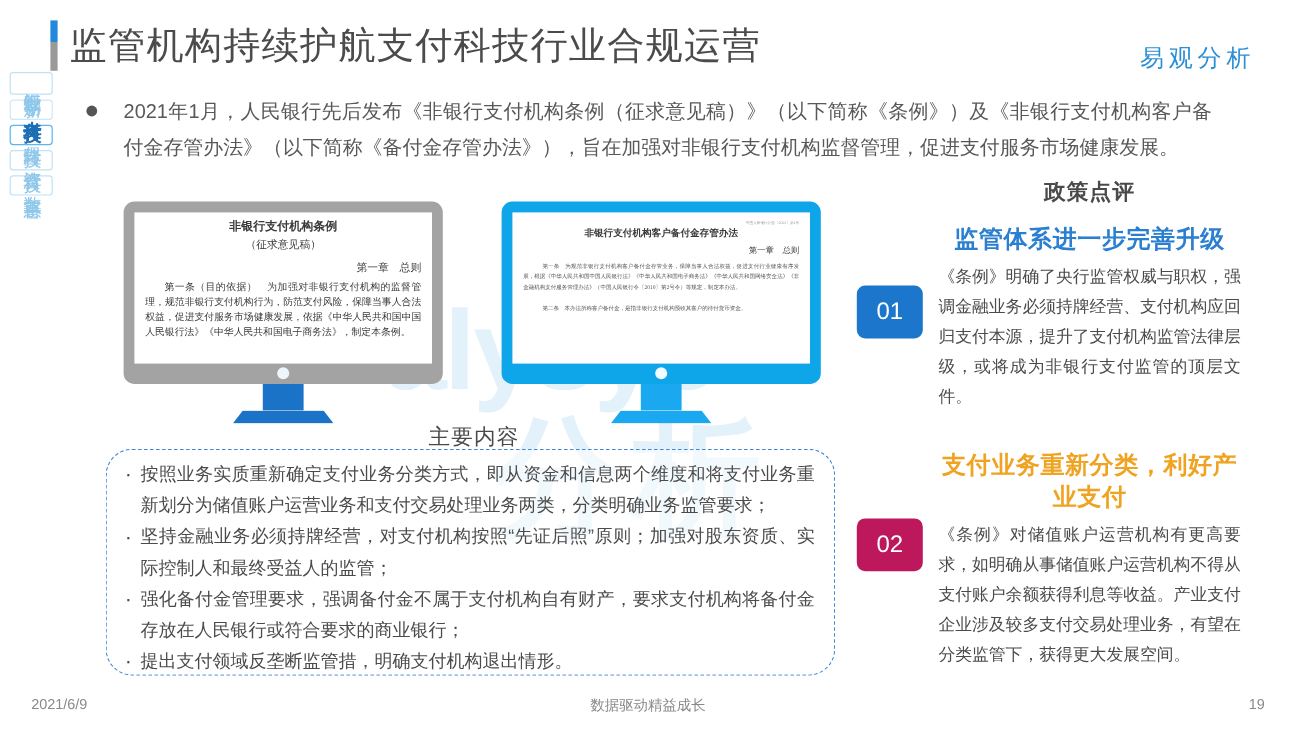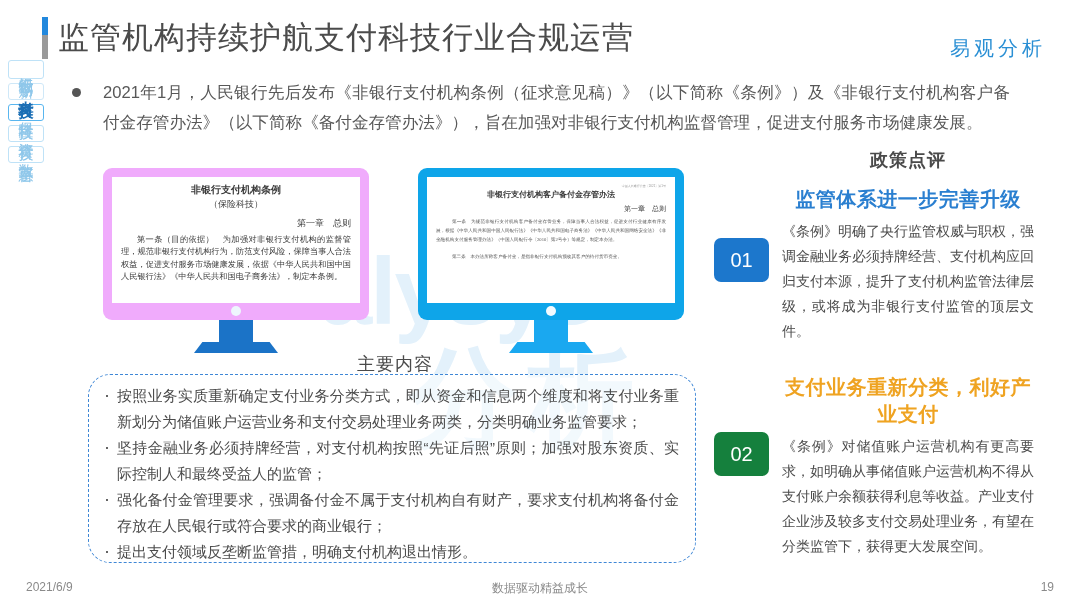--- a/index.html
+++ b/index.html
@@ -79,21 +79,21 @@
   .monitor{position:absolute;z-index:3;}
   .mon-screen{border-radius:9px;position:relative;box-sizing:border-box;}
   .mon-paper{
     position:absolute;background:#fff;overflow:hidden;box-sizing:border-box;
   }
   .mon-neck{margin:0 auto;}
   .mon-base{margin:0 auto;}
 
   
   #mon-left{left:103px;top:168px;width:266px;}
-  #mon-left .mon-screen{width:266px;height:152px;background:#f0abfc;padding:9px;}
+  #mon-left .mon-screen{width:266px;height:152px;background:#a3a3a3;padding:9px;}
   #mon-left .mon-paper{left:9px;top:9px;right:9px;height:126px;}
   #mon-left .mon-dot{
     position:absolute;left:50%;margin-left:-5px;bottom:4px;width:10px;height:10px;
     border-radius:50%;background:#eef6fd;
   }
   #mon-left .mon-neck{width:34px;height:22px;background:#1b73c7;}
   #mon-left .mon-base{width:84px;height:11px;background:#1b73c7;
     clip-path:polygon(10% 0,90% 0,100% 100%,0 100%);}
 
   
@@ -142,21 +142,21 @@
     content:"·";position:absolute;left:2px;top:-1px;font-size:18px;color:#4b4b4b;
   }
 
   
   .badge{
     position:absolute;width:55px;height:44px;border-radius:7px;z-index:4;
     color:#fff;font-size:20px;display:flex;align-items:center;justify-content:center;
     font-family:"Liberation Sans",sans-serif;
   }
   #badge-01{left:714px;top:238px;background:#1c77cc;}
-  #badge-02{left:714px;top:432px;background:#15803d;}
+  #badge-02{left:714px;top:432px;background:#be185d;}
 
   
   .comment-col{position:absolute;left:782px;top:148px;width:252px;z-index:4;}
   .comment-title{
     text-align:center;font-size:18px;font-weight:bold;color:#4a4a4a;letter-spacing:1px;
     margin-bottom:14px;
   }
   .cmt-head{
     text-align:center;font-size:20px;font-weight:bold;letter-spacing:0.5px;margin-bottom:6px;
   }
@@ -212,21 +212,21 @@
   <div class="bullet-block">
     <span class="bullet-dot"></span>
     <div class="bullet-text">2021年1月，人民银行先后发布《非银行支付机构条例（征求意见稿）》（以下简称《条例》）及《非银行支付机构客户备付金存管办法》（以下简称《备付金存管办法》），旨在加强对非银行支付机构监督管理，促进支付服务市场健康发展。</div>
   </div>
 
   <div class="monitor" id="mon-left">
     <div class="mon-screen">
       <div class="mon-paper">
         <div class="doc">
           <div class="d-title">非银行支付机构条例</div>
-          <div class="d-sub">（保险科技）</div>
+          <div class="d-sub">（征求意见稿）</div>
           <div class="d-chap">第一章　总则</div>
           <div class="d-body">第一条（目的依据）　为加强对非银行支付机构的监督管理，规范非银行支付机构行为，防范支付风险，保障当事人合法权益，促进支付服务市场健康发展，依据《中华人民共和国中国人民银行法》《中华人民共和国电子商务法》，制定本条例。</div>
         </div>
       </div>
       <span class="mon-dot"></span>
     </div>
     <div class="mon-neck"></div>
     <div class="mon-base"></div>
   </div>
 

